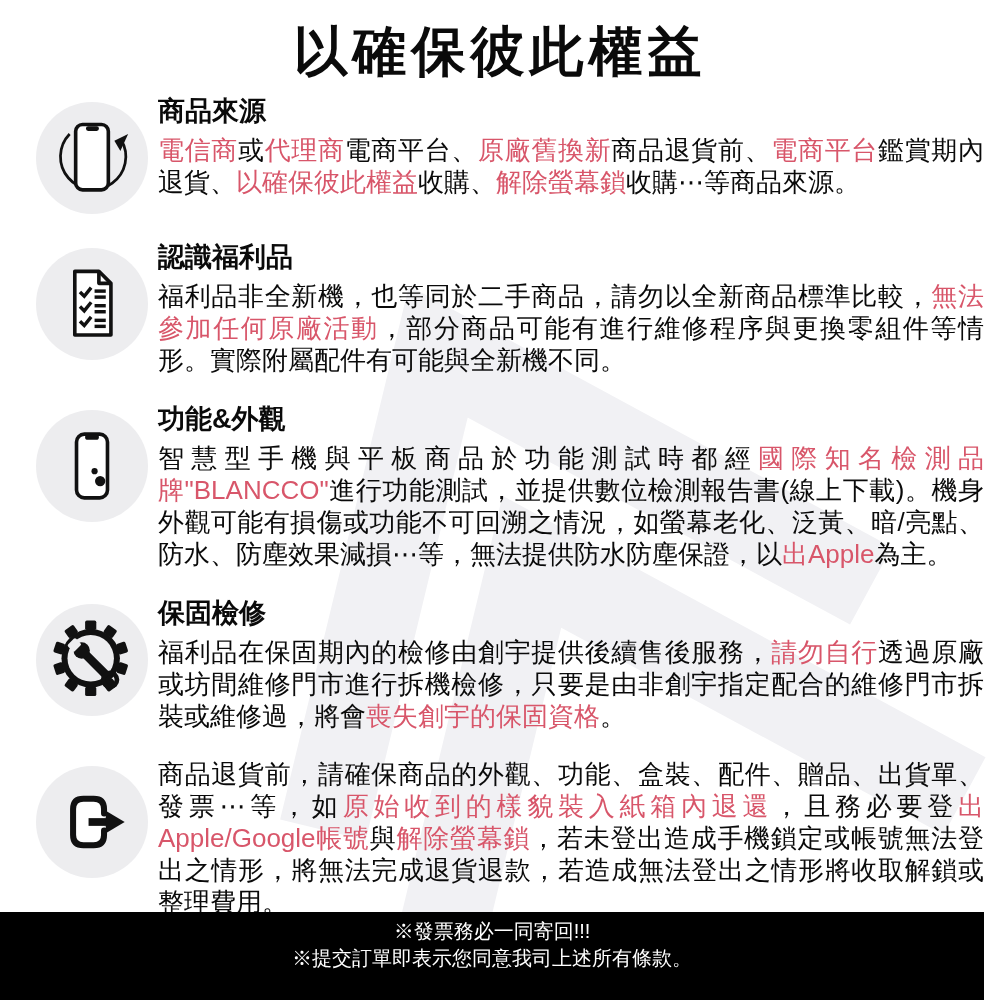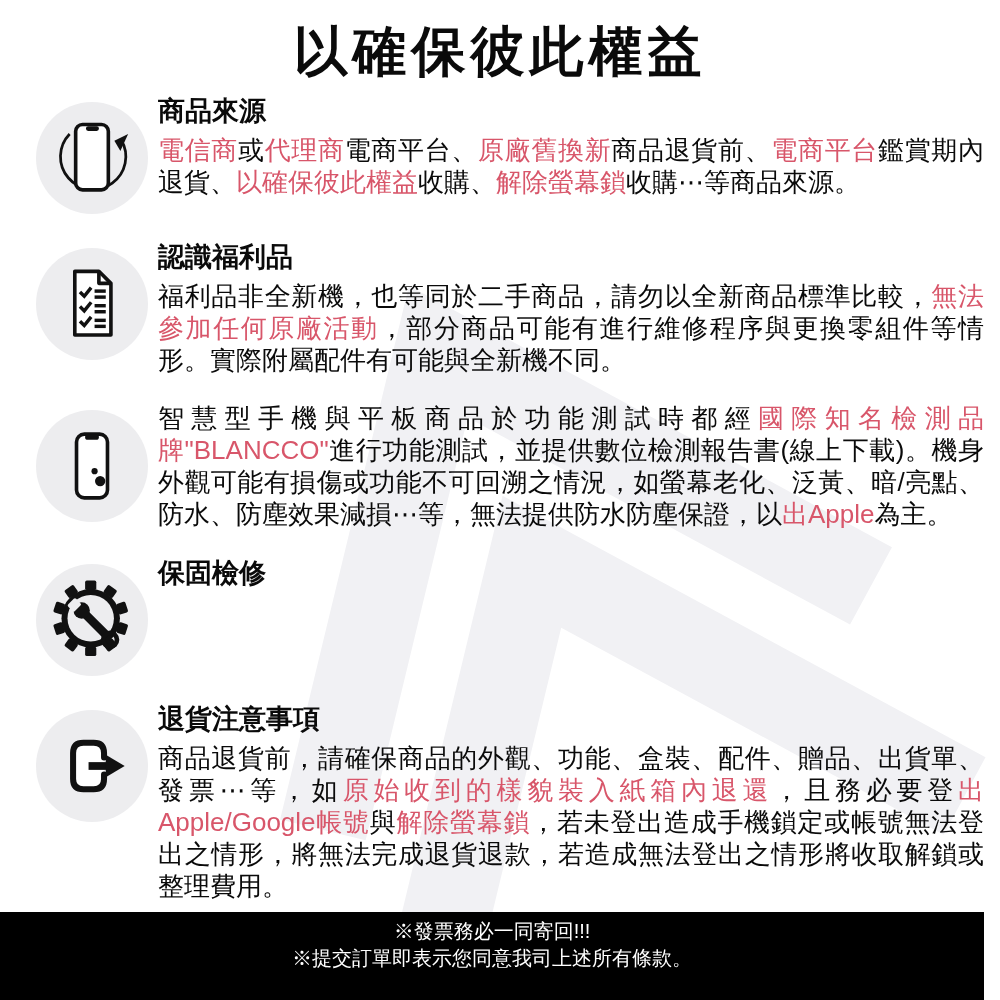--- a/index.html
+++ b/index.html
@@ -144,20 +144,21 @@
               <svg width="86" height="86" viewBox="0 0 100 100">
                 <rect x="32" y="13" width="36" height="74" rx="9" fill="#fff" stroke="#111" stroke-width="4.2"></rect>
                 <rect x="42" y="13" width="16" height="6.5" rx="3" fill="#111"></rect>
                 <circle cx="53" cy="56" r="3.6" fill="#111"></circle>
                 <circle cx="59.5" cy="67.5" r="6" fill="#111"></circle>
               </svg>
             </span>
           </div>
         </div>
         <div class="text-col">
+          <div class="section-heading">功能&amp;外觀</div>
           <div class="section-body"><span>智慧型手機與平板商品於功能測試時都經</span><span class="red">國際知名檢測品牌"BLANCCO"</span><span>進行功能測試，並提供數位檢測報告書(線上下載)。機身外觀可能有損傷或功能不可回溯之情況，如螢幕老化、泛黃、暗/亮點、防水、防塵效果減損⋯等，無法提供防水防塵保證，以</span><span class="red">出Apple</span><span>為主。</span></div>
         </div>
       </div>
 
       <div class="section">
         <div class="icon-col">
           <div class="icon-circle">
             <span>
               <svg width="86" height="86" viewBox="0 0 100 100">
                 <g fill="#111">
@@ -177,37 +178,37 @@
                 <line x1="42" y1="43" x2="68" y2="69" stroke="#111" stroke-width="10"></line>
                 <circle cx="38" cy="39" r="9.5" fill="#111"></circle>
                 <rect x="24" y="26" width="11" height="13" rx="2" fill="#ededef" transform="rotate(45 29.5 32.5)"></rect>
                 <circle cx="71" cy="73" r="8" fill="none" stroke="#111" stroke-width="5.5"></circle>
               </svg>
             </span>
           </div>
         </div>
         <div class="text-col">
           <div class="section-heading">保固檢修</div>
+          <div class="section-body"><span>福利品在保固期內的檢修由創宇提供後續售後服務，</span><span class="red">請勿自行</span><span>透過原廠或坊間維修門市進行拆機檢修，只要是由非創宇指定配合的維修門市拆裝或維修過，將會</span><span class="red">喪失創宇的保固資格</span><span>。</span></div>
         </div>
       </div>
 
       <div class="section">
         <div class="icon-col">
           <div class="icon-circle">
             <span>
               <svg width="86" height="86" viewBox="0 0 100 100">
                 <path d="M 64 40 V 35 Q 64 23 52 23 H 40 Q 28 23 28 35 V 65 Q 28 77 40 77 H 52 Q 64 77 64 65 V 60" fill="#fff" stroke="#111" stroke-width="7" stroke-linecap="round"></path>
                 <rect x="46" y="45.5" width="22" height="9" fill="#111"></rect>
                 <polygon points="66,37 88,50 66,63" fill="#111"></polygon>
               </svg>
             </span>
           </div>
         </div>
         <div class="text-col">
-          <div class="section-heading">退貨注意事項</div>
           <div class="section-body"><span>商品退貨前，請確保商品的外觀、功能、盒裝、配件、贈品、出貨單、發票⋯等，如</span><span class="red">原始收到的樣貌裝入紙箱內退還</span><span>，且務必要登</span><span class="red">出Apple/Google帳號</span><span>與</span><span class="red">解除螢幕鎖</span><span>，若未登出造成手機鎖定或帳號無法登出之情形，將無法完成退貨退款，若造成無法登出之情形將收取解鎖或整理費用。</span></div>
         </div>
       </div>
 
     </div>
   </div>
 
   <div class="footer-bar">
     <div class="footer-line">※發票務必一同寄回!!!</div>
     <div class="footer-line">※提交訂單即表示您同意我司上述所有條款。</div>

